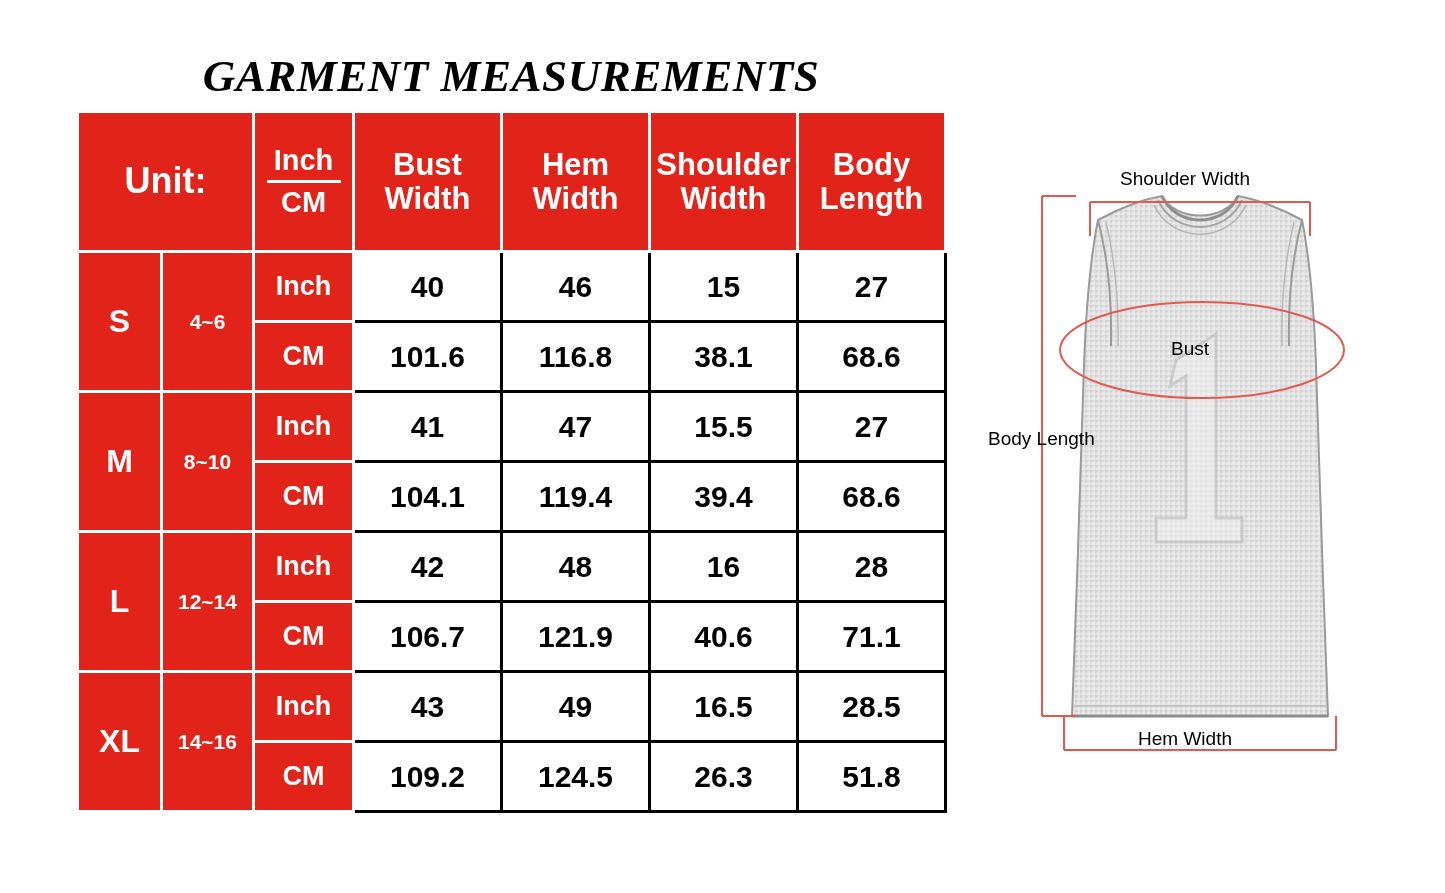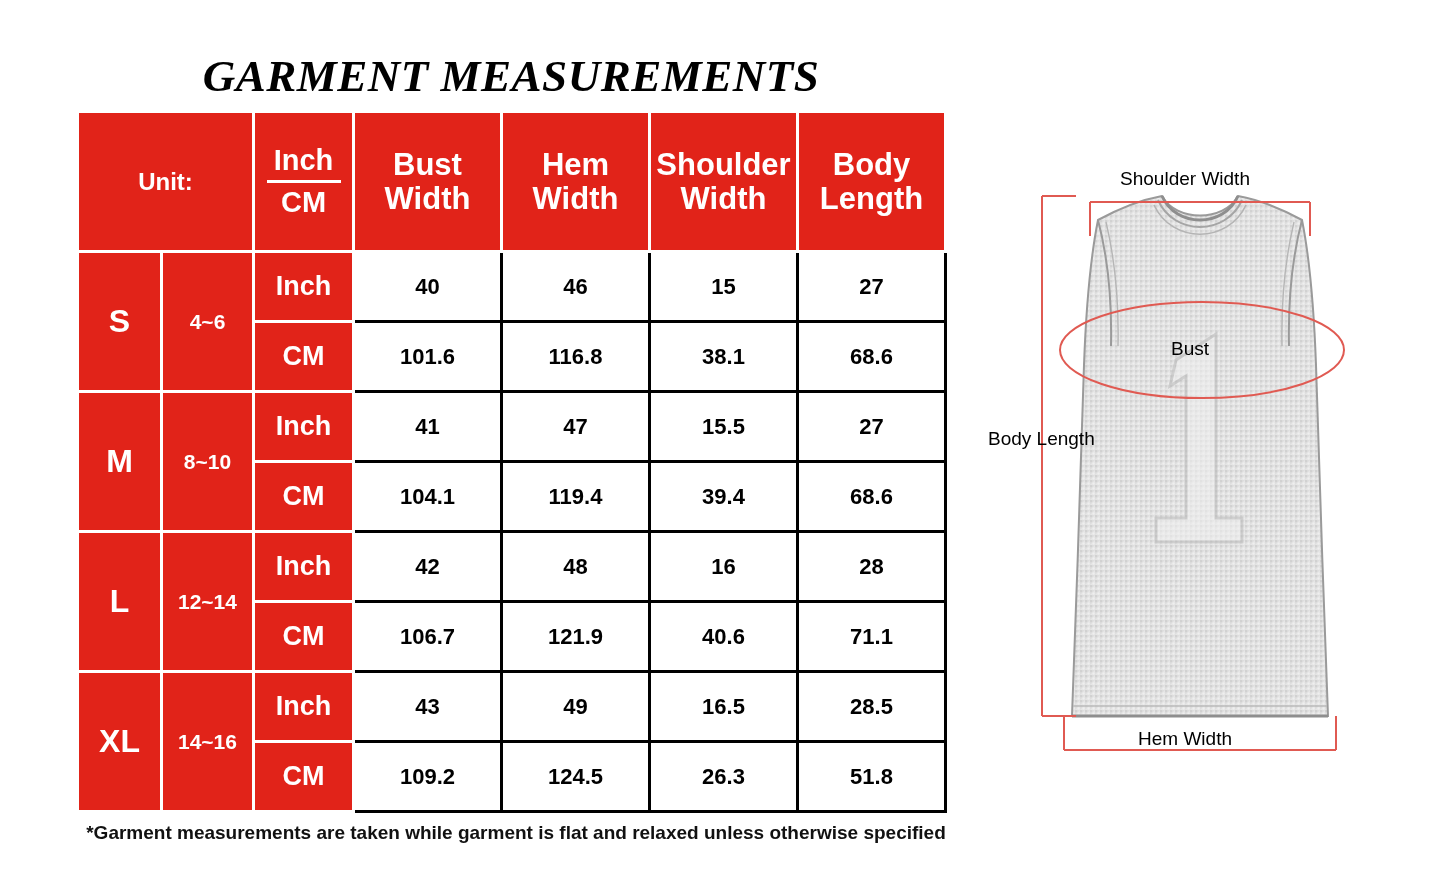--- a/index.html
+++ b/index.html
@@ -56,21 +56,21 @@
   .hdr {
     background: #e12319;
     color: #ffffff;
     font-weight: 700;
   }
   .hdr-main {
     height: 140px;
     font-size: 31px;
     line-height: 1.08;
   }
-  .hdr-unit { font-size: 24px; }
+  .hdr-unit { font-size: 36px; }
   .unit-stack {
     display: flex;
     flex-direction: column;
     align-items: center;
     justify-content: center;
     line-height: 1.15;
   }
   .unit-stack .inch {
     font-size: 29px;
     padding-bottom: 2px;
@@ -104,21 +104,21 @@
   .cell-unit {
     background: #e12319;
     color: #ffffff;
     font-weight: 700;
     font-size: 27px;
   }
   .cell-val {
     background: #ffffff;
     color: #000000;
     font-weight: 700;
-    font-size: 22px;
+    font-size: 30px;
     height: 70px;
     border: 3px solid #000000 !important;
   }
 
   
   #footnote {
     position: absolute;
     left: 76px;
     top: 822px;
     width: 880px;
@@ -252,21 +252,20 @@
           <td class="cell-unit">CM</td>
           <td class="cell-val">109.2</td>
           <td class="cell-val">124.5</td>
           <td class="cell-val">26.3</td>
           <td class="cell-val">51.8</td>
         </tr>
       </tbody>
     </table>
   </div>
 
-  <div id="footnote">*Garment measurements are taken while garment is flat and relaxed unless otherwise specified</div>
 
   <div id="illus">
 
     <svg width="440" height="640" viewBox="0 0 440 640">
       <defs>
         <linearGradient id="fabric" x1="0" y1="0" x2="1" y2="1">
           <stop offset="0%" stop-color="#e9e9e9"></stop>
           <stop offset="35%" stop-color="#dcdcdc"></stop>
           <stop offset="60%" stop-color="#e6e6e6"></stop>
           <stop offset="100%" stop-color="#d2d2d2"></stop>

